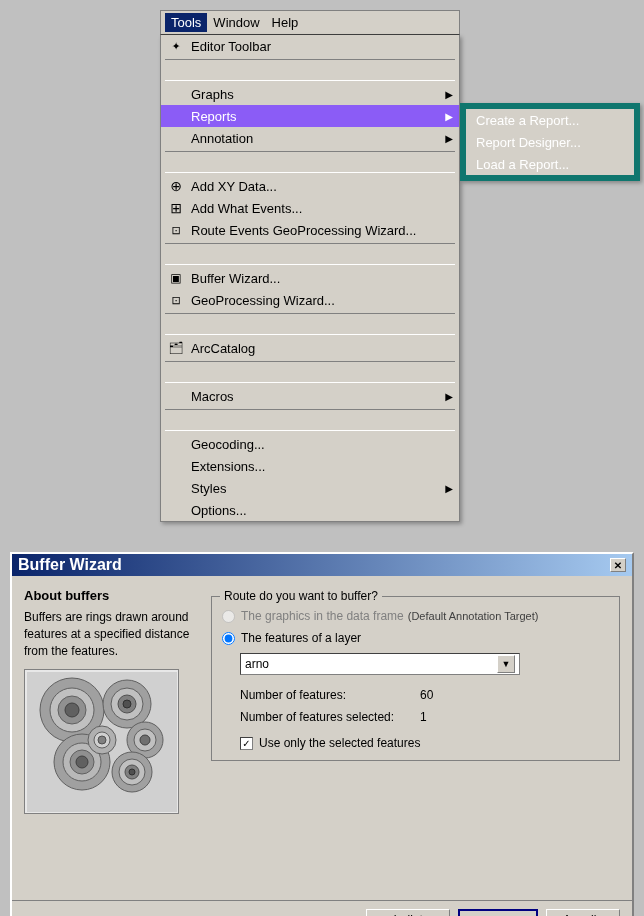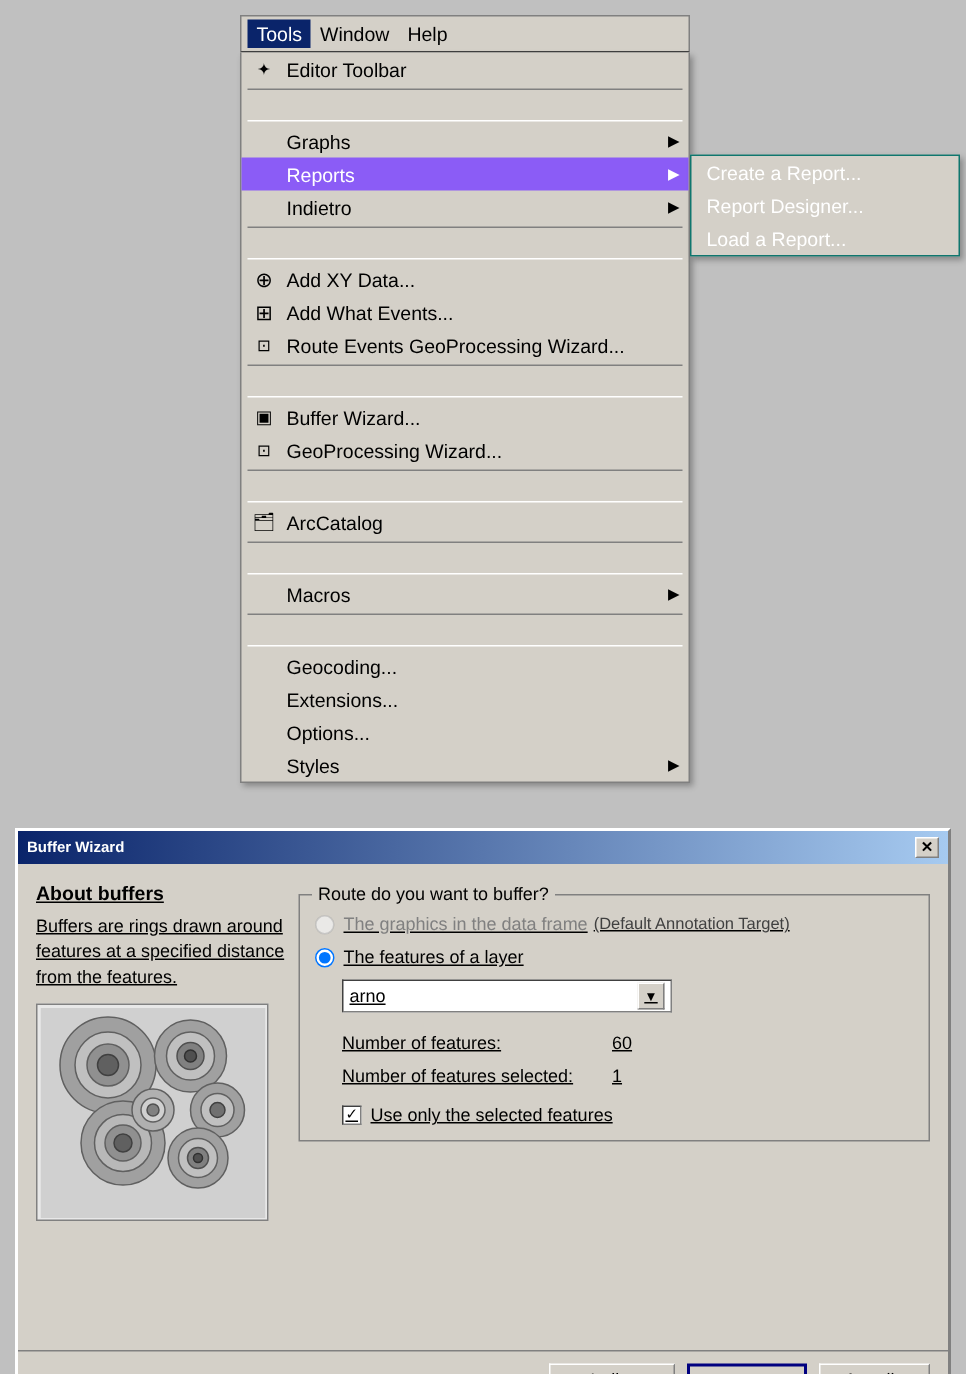--- a/index.html
+++ b/index.html
@@ -85,21 +85,21 @@
 
     
     .submenu-container {
       position: relative;
     }
     .submenu {
       position: absolute;
       left: 299px;
       top: -2px;
       background: #d4d0c8;
-      border: 1px solid #0f766e;
+      border: 6px solid #0f766e;
       width: 180px;
       box-shadow: 2px 2px 4px rgba(0,0,0,0.3);
       z-index: 10;
     }
     .submenu .menu-item {
       padding-left: 10px;
     }
 
     .menu-item.active-item {
       background: #0a246a;
@@ -129,21 +129,21 @@
       background: linear-gradient(to right, #0a246a, #a6caf0);
       color: white;
       padding: 3px 6px;
       display: flex;
       align-items: center;
       justify-content: space-between;
       height: 22px;
     }
 
     .dialog-title {
-      font-size: 10px;
+      font-size: 16px;
       font-weight: bold;
       color: white;
     }
 
     .dialog-close-btn {
       background: #d4d0c8;
       border: 1px solid #808080;
       border-top: 1px solid #ffffff;
       border-left: 1px solid #ffffff;
       width: 16px;
@@ -153,22 +153,22 @@
       justify-content: center;
       font-size: 10px;
       font-weight: bold;
       cursor: pointer;
       color: black;
     }
 
     .dialog-body {
       padding: 12px;
       display: flex;
+      gap: 12px;
       min-height: 320px;
-      text-decoration: underline;
     }
 
     
     .left-panel {
       width: 175px;
       flex-shrink: 0;
     }
 
     .about-buffers-title {
       font-weight: bold;
@@ -242,21 +242,21 @@
       margin: 6px 0 10px 18px;
     }
 
     .win-select {
       background: white;
       border: 1px solid #808080;
       border-top: 1px solid #404040;
       border-left: 1px solid #404040;
       padding: 2px 4px;
       font-size: 12px;
-      width: 220px;
+      width: 280px;
       display: flex;
       align-items: center;
       justify-content: space-between;
       cursor: pointer;
       height: 22px;
     }
 
     .win-select-arrow {
       background: #d4d0c8;
       border: 1px solid #808080;
@@ -373,21 +373,21 @@
         <div class="menu-item">
           <span>Report Designer...</span>
         </div>
         <div class="menu-item">
           <span>Load a Report...</span>
         </div>
       </div>
     </div>
 
     <div class="menu-item has-submenu">
-      <span>Indietro</span>
+      <span>Annotation</span>
     </div>
 
     <div class="menu-item separator"></div>
 
     <div class="menu-item">
       <span class="icon" style="font-size:14px;">⊕</span>
       <span>Add XY Data...</span>
     </div>
 
     <div class="menu-item">
@@ -428,26 +428,26 @@
     <div class="menu-item separator"></div>
 
     <div class="menu-item">
       <span>Geocoding...</span>
     </div>
 
     <div class="menu-item">
       <span>Extensions...</span>
     </div>
 
-    <div class="menu-item">
-      <span>Options...</span>
-    </div>
-
     <div class="menu-item has-submenu">
       <span>Styles</span>
+    </div>
+
+    <div class="menu-item">
+      <span>Options...</span>
     </div>
 
   </div>
 </div>
 
 <div class="bottom-section">
 
   <div class="dialog-window">
 
     <div class="dialog-titlebar">

